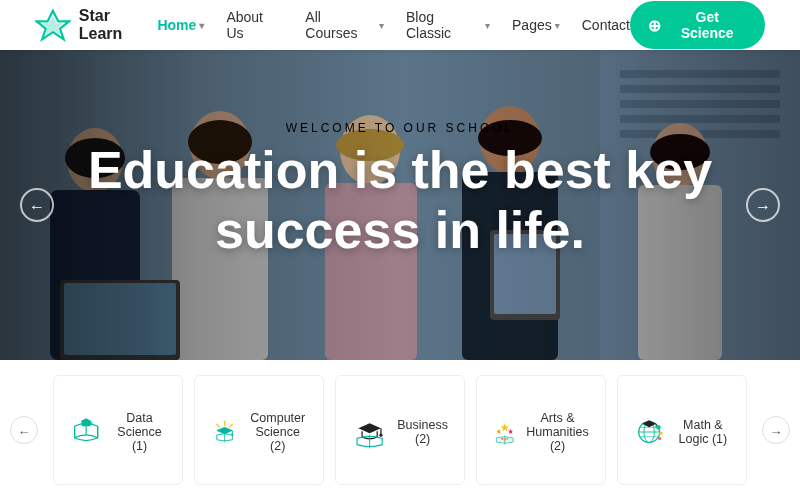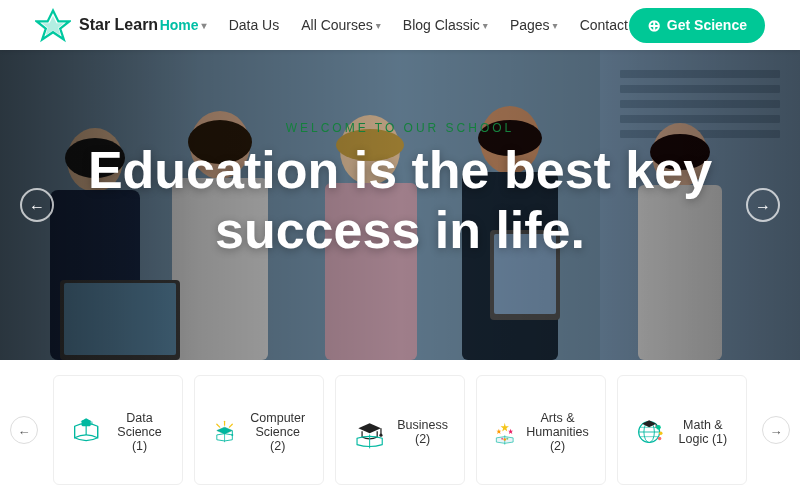--- a/index.html
+++ b/index.html
@@ -44,21 +44,21 @@
       display: flex; align-items: flex-end; justify-content: center; overflow: hidden;
     }
     
     .hero-people { position: absolute; bottom: 0; width: 100%; height: 100%; }
 
     .hero-content {
       position: relative; z-index: 2; text-align: center; color: #fff;
     }
     .hero-subtitle {
       font-size: 12px; letter-spacing: 3px; text-transform: uppercase;
-      color: #15803d; margin-bottom: 6px; font-weight: 400;
+      color: #000000; margin-bottom: 6px; font-weight: 400;
     }
     .hero-title {
       font-size: 52px; font-weight: 800; line-height: 1.15; margin-bottom: 28px;
       text-shadow: 0 2px 8px rgba(0,0,0,0.3);
     }
     .btn-view-courses {
       border: 2px solid #fff; background: transparent; color: #fff;
       border-radius: 25px; padding: 10px 28px; font-size: 14px;
       cursor: pointer; font-weight: 500;
     }
@@ -108,21 +108,21 @@
 
   <ul class="nav-links">
     <li class="active">
       <a href="#">
         <span>Home</span>
         <span class="nav-arrow">▾</span>
       </a>
     </li>
     <li>
       <a href="#">
-        <span>Data Us</span>
+        <span>About Us</span>
       </a>
     </li>
     <li>
       <a href="#">
         <span>All Courses</span>
         <span class="nav-arrow">▾</span>
       </a>
     </li>
     <li>
       <a href="#">

